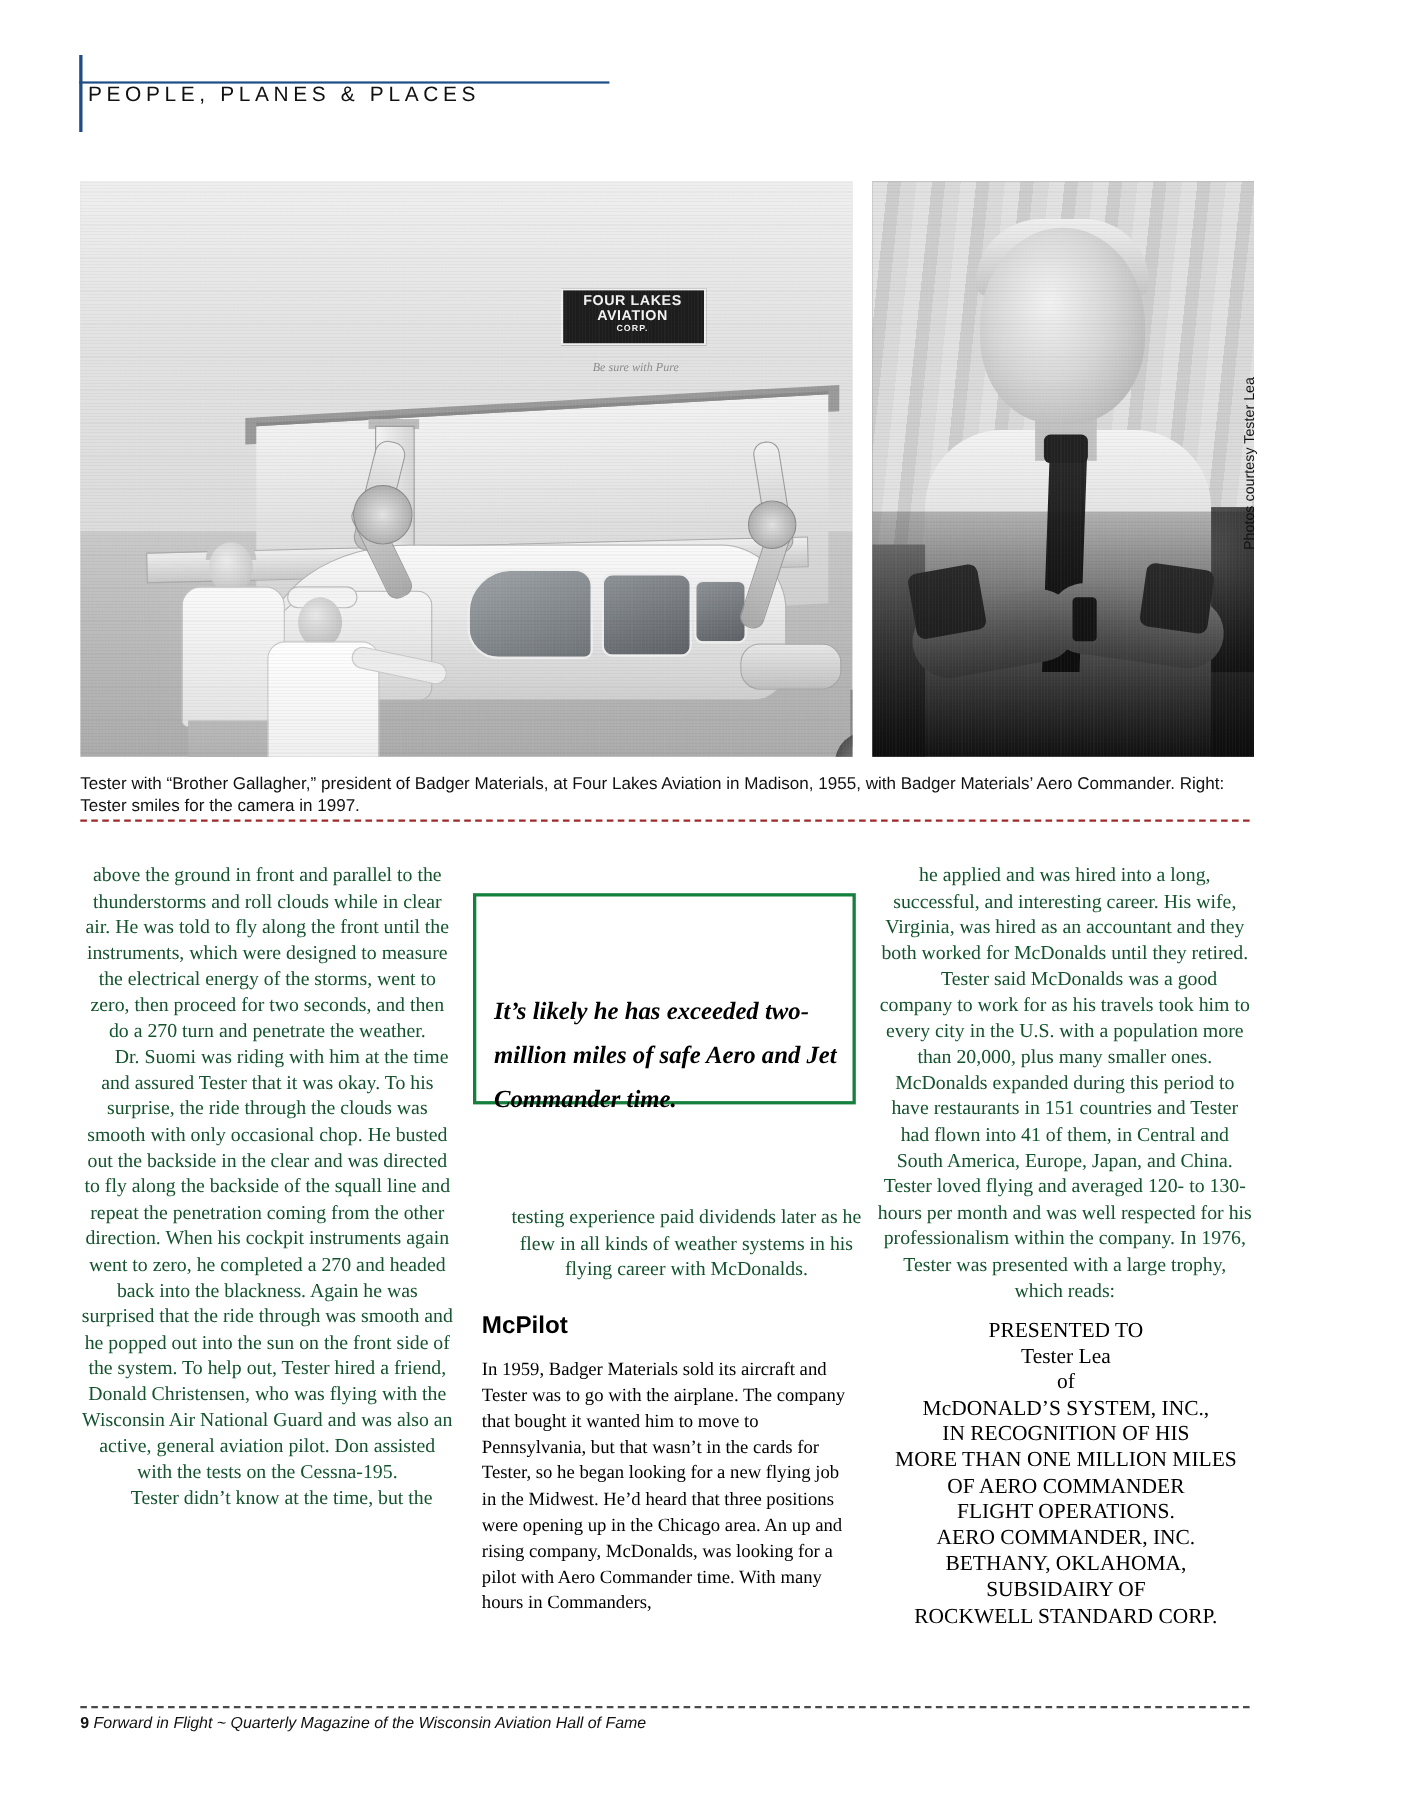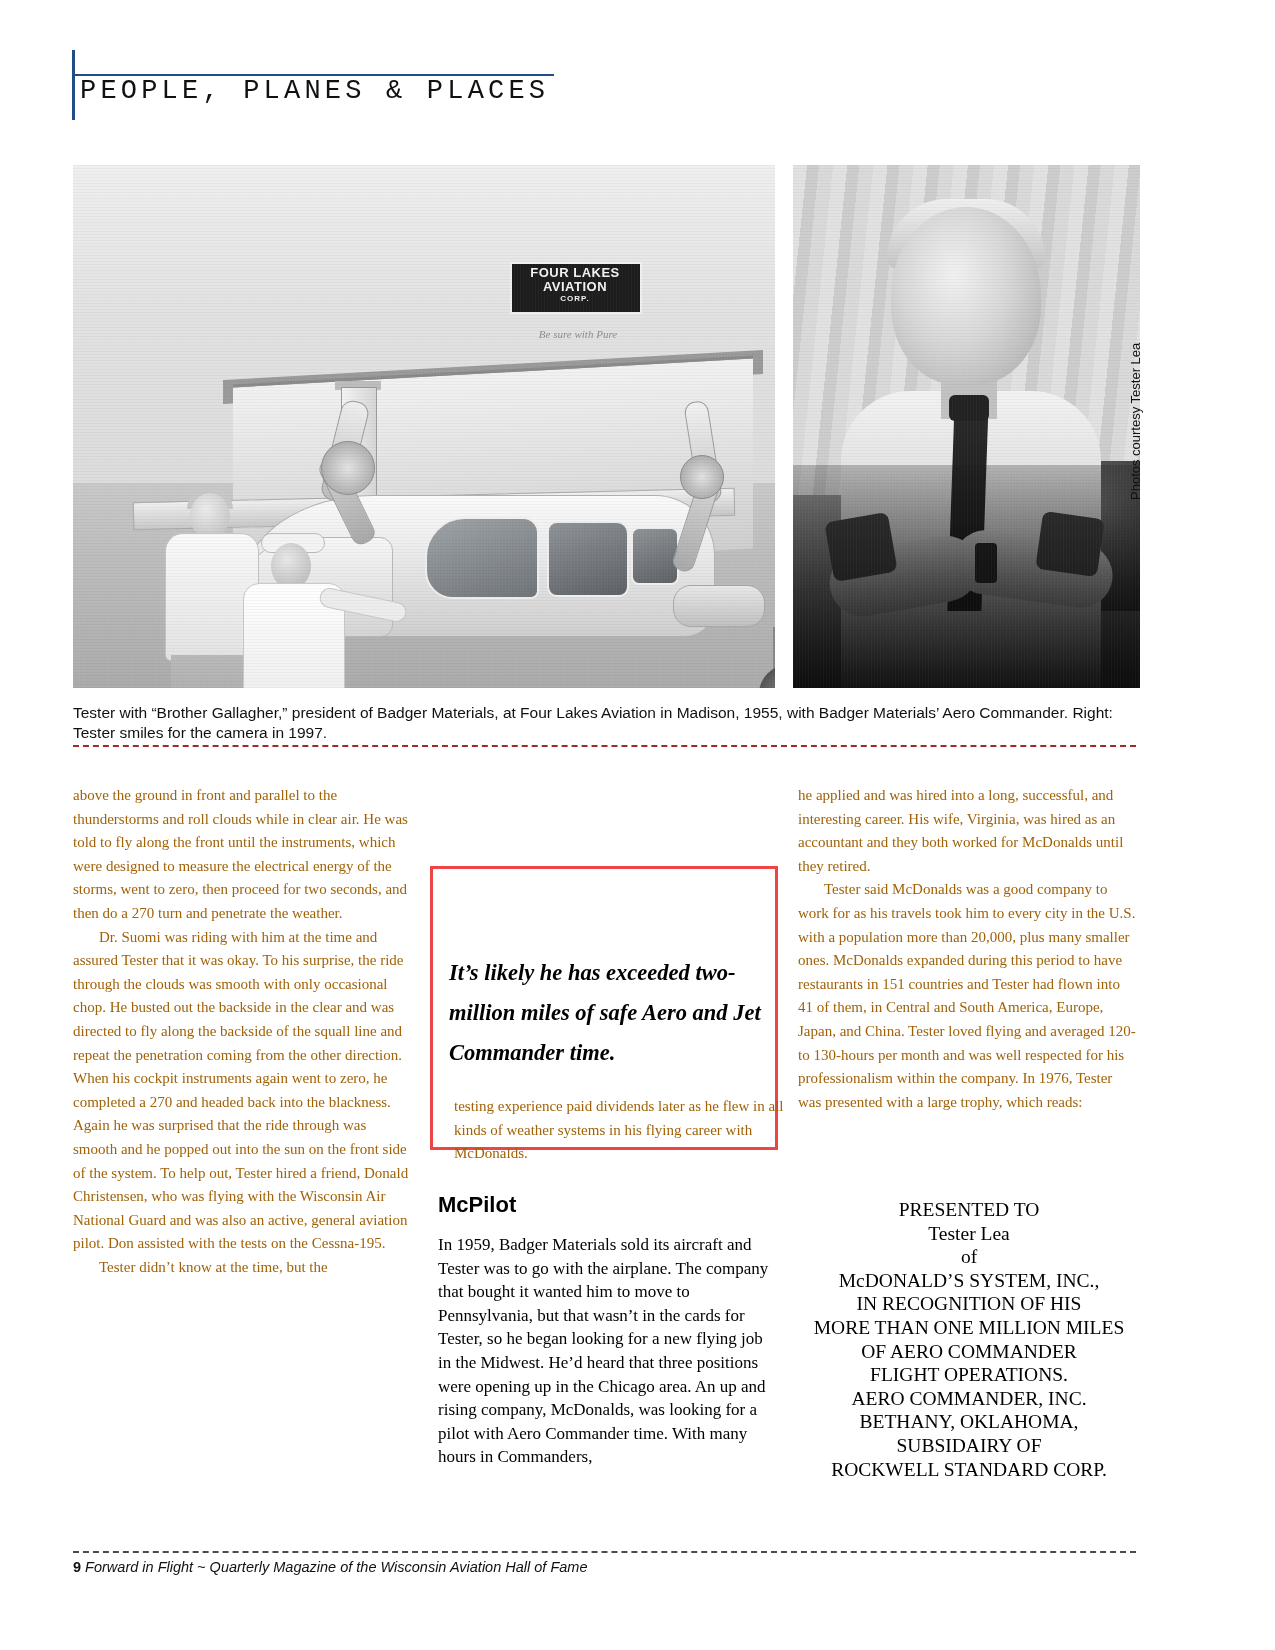--- a/index.html
+++ b/index.html
@@ -19,22 +19,22 @@
   #header-vline{
     position:absolute; left:72px; top:50px; width:3px; height:70px;
     background:#1f4e87;
   }
   #header-hline{
     position:absolute; left:72px; top:74px; width:482px; height:2px;
     background:#1f4e87;
   }
   #header-title{
     position:absolute; left:80px; top:76px;
-    font-family:Liberation Mono, monospace;
-    font-size:27px; letter-spacing:4.2px; color:#111;
+    font-family:Liberation Sans, sans-serif;
+    font-size:19px; letter-spacing:4.2px; color:#111;
     white-space:nowrap;
   }
 
   
   #photo-left{
     position:absolute; left:73px; top:165px; width:702px; height:523px;
     overflow:hidden; background:#d9d9d9;
   }
   #photo-right{
     position:absolute; left:793px; top:165px; width:347px; height:523px;
@@ -172,33 +172,33 @@
     font-family:"Liberation Sans",sans-serif; font-size:15.5px; line-height:20px; color:#111;
   }
   #caption-rule{
     position:absolute; left:73px; top:745px; width:1063px; height:0;
     border-top:2px dashed #9e2b2b;
   }
 
   
   .col{
     position:absolute; top:784px; width:340px;
-    font-family:"Liberation Serif",serif; font-size:15px; line-height:23.6px;
-    text-align:left; color:#a16207;
+    font-family:"Liberation Serif",serif; font-size:18px; line-height:23.6px;
+    text-align:center; color:#14532d;
   }
   #col-1{ left:73px; }
   #col-2{ left:438px; top:1095px; width:340px;margin-left:16px;}
   #col-3{ left:798px; }
   .col p{margin:0;}
   .col p.indent{text-indent:26px;}
 
   
   #pullquote{
-    position:absolute; left:430px; top:866px; width:348px; height:284px;
-    border:3px solid #ef4444; background:#fff; box-sizing:border-box;
+    position:absolute; left:430px; top:812px; width:348px; height:192px;
+    border:3px solid #15803d; background:#fff; box-sizing:border-box;
   }
   #pullquote-text{
     position:absolute; left:16px; top:84px; width:316px;
     font-family:"Liberation Serif",serif; font-style:italic; font-weight:bold;
     font-size:22.5px; line-height:40px; color:#000;
   }
 
   
   #mcpilot{
     position:absolute; left:438px; top:1192px;

